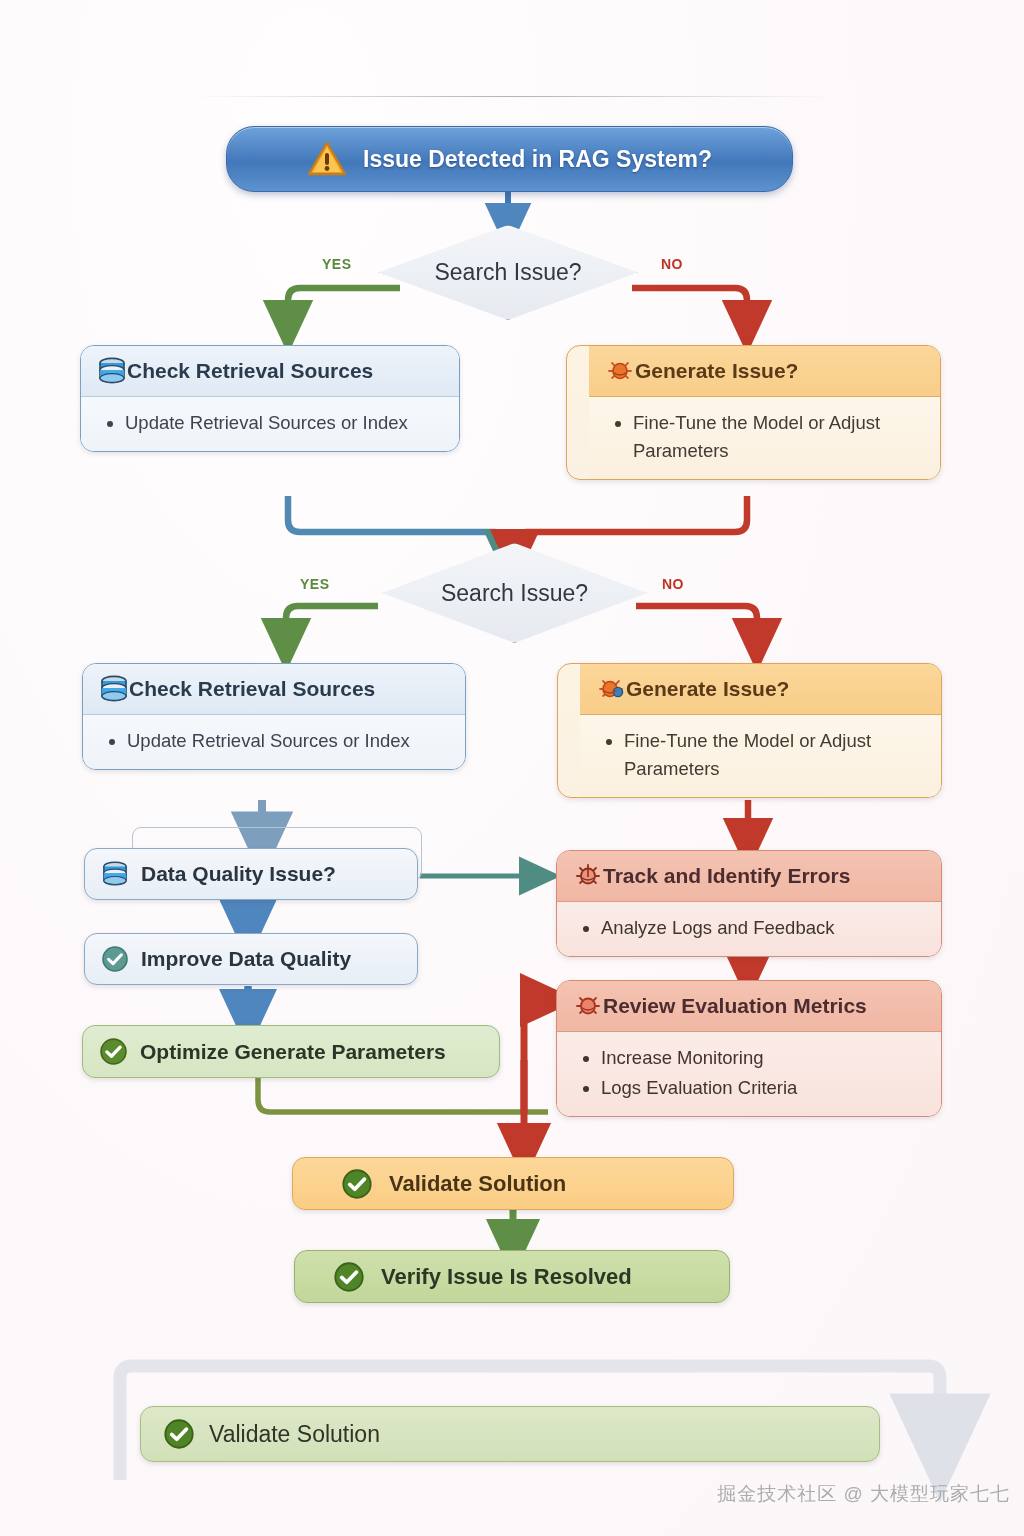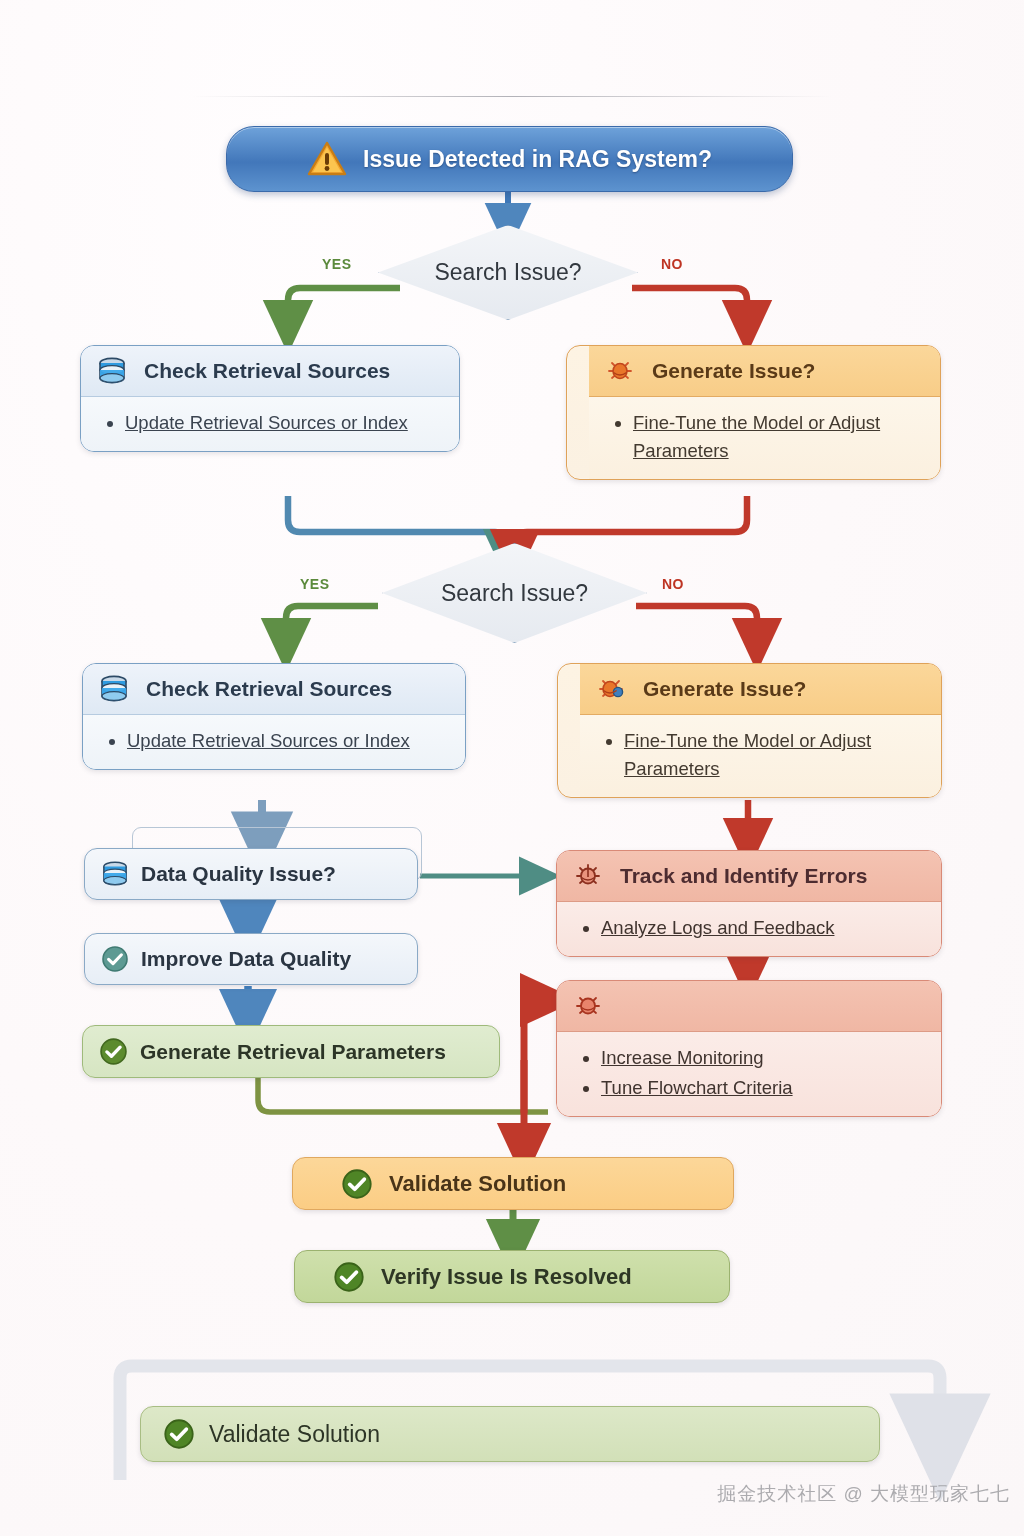--- a/index.html
+++ b/index.html
@@ -42,33 +42,33 @@
   
   .card {
     border-radius: 14px;
     box-sizing: border-box;
     overflow: hidden;
     box-shadow: 0 2px 5px rgba(60,60,80,.13), 0 0 0 .5px rgba(255,255,255,.5) inset;
   }
   .card .hdr {
     display: flex;
     align-items: center;
-    gap: 17px;
+    gap: 0;
     padding: 11px 16px;
     font-size: 21px;
     font-weight: 700;
   }
   .card .body {
     padding: 10px 16px 12px 26px;
     font-size: 18.5px;
     line-height: 1.5;
     font-weight: 400;
   }
   .card .body ul { margin: 0; padding: 0 0 0 18px; }
-  .card .body li { margin: 2px 0; text-decoration: underline; }
+  .card .body li { margin: 2px 0; }
 
   
   .pill {
     display: flex;
     align-items: center;
     gap: 12px;
     border-radius: 13px;
     box-sizing: border-box;
     padding: 16px 16px;
     font-size: 21px;
@@ -351,21 +351,21 @@
     <span>Improve Data Quality</span>
   </div>
 
   <div class="abs pill pill-greenlite" style="left:82px; top:1025px; width:418px; height:53px;">
     <span class="ico">
       <svg width="29" height="29" viewBox="0 0 28 28">
         <circle cx="14" cy="14" r="12" fill="#5c8b2e" stroke="#42691f" stroke-width="1.6"></circle>
         <path d="M7.6 14.4 L12 18.6 L20.4 9.8" stroke="#ffffff" stroke-width="3.2" fill="none" stroke-linecap="round" stroke-linejoin="round"></path>
       </svg>
     </span>
-    <span>Generate Retrieval Parameters</span>
+    <span>Optimize Generate Parameters</span>
   </div>
 
   <div class="abs card red-card" style="left:556px; top:850px; width:386px;">
     <div class="hdr">
       <span class="ico">
         <svg width="30" height="28" viewBox="0 0 30 28">
           <g stroke="#8c2f1e" stroke-width="1.8" stroke-linecap="round" fill="none">
             <path d="M7 6 L10.5 9.5"></path>
               <path d="M23 6 L19.5 9.5"></path>
             <path d="M4 14 L8 14"></path>
@@ -397,25 +397,26 @@
               <path d="M23 6 L19.5 9.5"></path>
             <path d="M4 14 L8 14"></path>
               <path d="M26 14 L22 14"></path>
             <path d="M7 21 L10.5 18"></path>
               <path d="M23 21 L19.5 18"></path>
           </g>
           <ellipse cx="15" cy="14" rx="7" ry="7.5" fill="#e8846c" stroke="#a8341f" stroke-width="1.8"></ellipse>
           <path d="M8.4 15.5 Q15 20.5 21.6 15.5" stroke="#a8341f" stroke-width="1.5" fill="none"></path>
         </svg>
       </span>
+      <span>Review Evaluation Metrics</span>
     </div>
     <div class="body">
       <ul>
         <li>Increase Monitoring</li>
-        <li>Tune Flowchart Criteria</li>
+        <li>Logs Evaluation Criteria</li>
       </ul>
     </div>
   </div>
 
   <div class="abs pill pill-amber" style="left:292px; top:1157px; width:442px; height:53px; font-size:22px; justify-content:flex-start; padding-left:48px; gap:16px;">
     <span class="ico">
       <svg width="32" height="32" viewBox="0 0 28 28">
         <circle cx="14" cy="14" r="12" fill="#4f8526" stroke="#3a6319" stroke-width="1.6"></circle>
         <path d="M7.6 14.4 L12 18.6 L20.4 9.8" stroke="#ffffff" stroke-width="3.3" fill="none" stroke-linecap="round" stroke-linejoin="round"></path>
       </svg>

